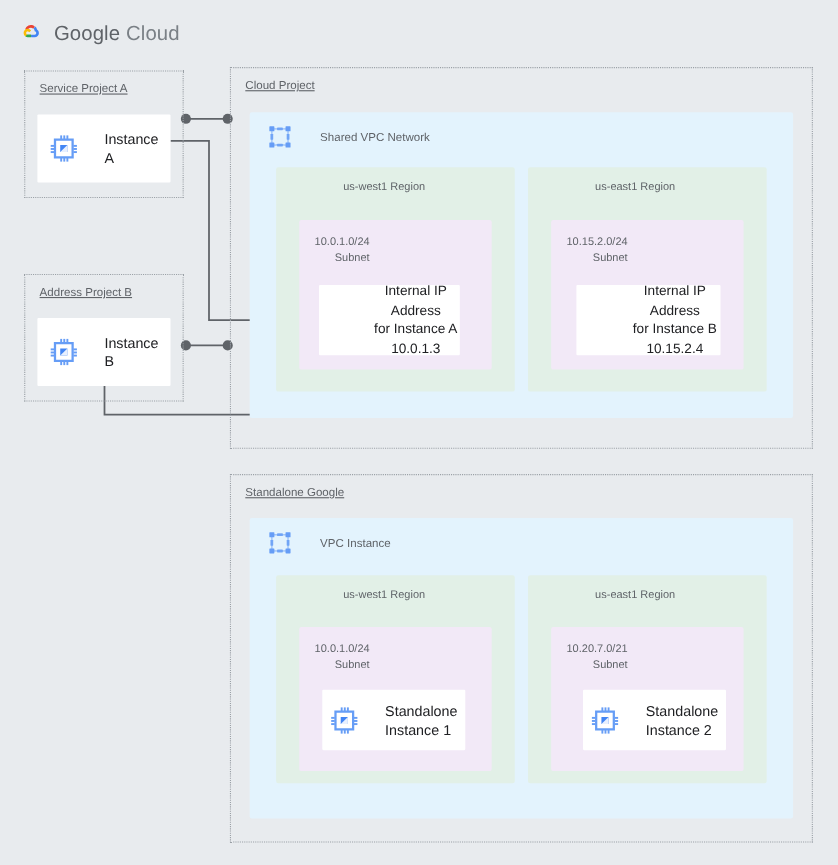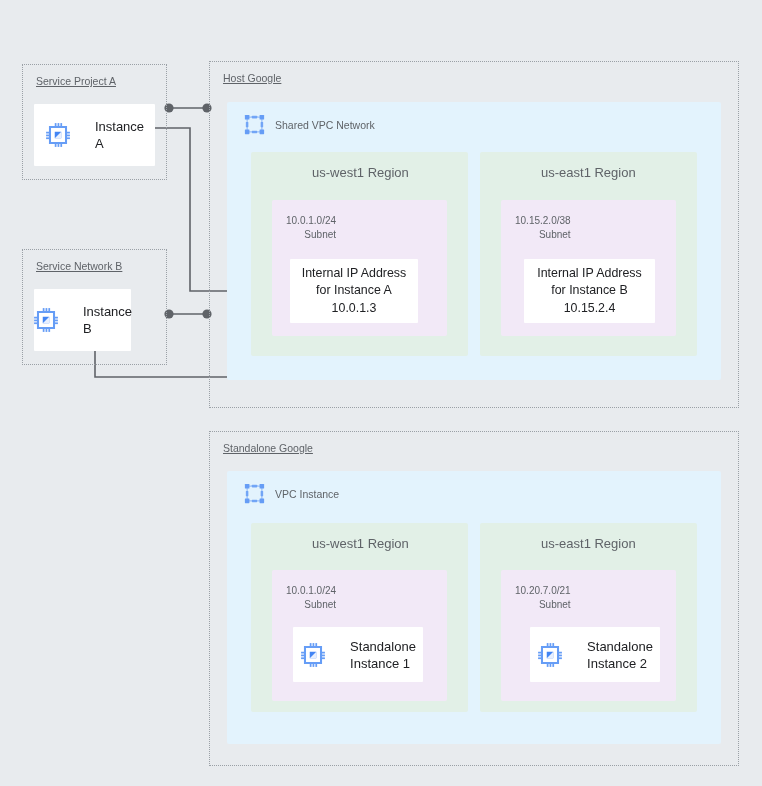--- a/index.html
+++ b/index.html
@@ -28,32 +28,32 @@
     font-size: 10.5px; color: #5f6368; white-space: nowrap; text-decoration: underline;
   }
 
   .vpc {
     position: absolute;
     background: #e3f3fd;
     border-radius: 2px;
   }
   .vpc > .vpc-head {
     position: absolute; left: 17px; top: 12px;
-    display: flex; align-items: center; gap: 10px;
+    display: flex; align-items: center; gap: 26px;
   }
   .vpc-head .lbl { font-size: 10.5px; color: #5f6368; white-space: nowrap; }
 
   .region {
     position: absolute;
     background: #e2f0e7;
     border-radius: 2px;
   }
   .region > .rttl {
     position: absolute; left: 14px; top: 13px;
-    font-size: 13px; color: #5f6368; white-space: nowrap; padding-left: 47px;
+    font-size: 10px; color: #5f6368; white-space: nowrap; padding-left: 47px;
   }
 
   .subnet {
     position: absolute;
     background: #f2e9f7;
     border-radius: 2px;
   }
   .subnet > .sttl {
     position: absolute; left: 14px; top: 14px;
     font-size: 10px; color: #5f6368; line-height: 13.5px; white-space: nowrap; text-align: right;
@@ -62,31 +62,40 @@
   
   .card {
     position: absolute;
     background: #ffffff;
     border-radius: 1px;
     display: flex; align-items: center; justify-content: center;
   }
   .card.inst { gap: 24px; padding: 0 16px; }
   .card .cpu { flex: 0 0 auto; }
   .card .clabel { font-size: 13px; color: #202124; line-height: 17px; white-space: pre-line; }
-  .card.ipbox { flex-direction: column; }
+  .card.ipbox { flex-direction: column; padding-left: 48px; }
   .card.ipbox .clabel { font-size: 12.4px; text-align: center; line-height: 17.5px; }
 
   
   .wires { position: absolute; left: 0; top: 0; width: 762px; height: 786px; pointer-events: none; }
 </style>
 </head>
 <body>
 
 <div id="root">
 
+  <div class="gc-header">
+    <svg class="gc-logo" viewBox="0 0 48 48">
+      <path d="M30.1 16.3l2.2-2.2.15-.93c-4-3.64-10.38-3.23-13.98.86-1 1.14-1.74 2.56-2.13 4.03l.79-.11 4.4-.73.34-.35c1.96-2.15 5.27-2.44 7.54-.6l.69.03z" fill="#ea4335"></path>
+      <path d="M36.37 18.06a9.92 9.92 0 0 0-2.99-4.82l-3.09 3.09a5.5 5.5 0 0 1 2.02 4.36v.55a2.75 2.75 0 0 1 0 5.5h-5.5l-.54.56v3.3l.54.52h5.5c3.95.03 7.17-3.12 7.2-7.07a7.1 7.1 0 0 0-3.14-5.99z" fill="#4285f4"></path>
+      <path d="M20.83 31.12h5.49v-4.4h-5.49c-.38 0-.75-.08-1.09-.24l-.78.23-2.21 2.2-.2.74a7.13 7.13 0 0 0 4.28 1.47z" fill="#34a853"></path>
+      <path d="M20.83 16.97c-3.95.03-7.13 3.24-7.11 7.19a7.1 7.1 0 0 0 2.73 5.55l3.18-3.18a2.75 2.75 0 1 1 3.64-3.64l3.19-3.19a7.13 7.13 0 0 0-5.63-2.73z" fill="#fbbc05"></path>
+    </svg>
+    <div class="gc-wordmark"><span>Google</span> <span class="w2">Cloud</span></div>
+  </div>
 
   <svg class="wires">
     <g stroke="#5f6368" stroke-width="1.6" fill="none">
 
       <line x1="169" y1="108" x2="207" y2="108"></line>
 
       <path d="M155 128 H190 V291 H288"></path>
 
       <line x1="169" y1="314" x2="207" y2="314"></line>
 
@@ -124,23 +133,23 @@
           <rect x="20" y="14.2" width="3" height="1.6"></rect>
         <path d="M4.6 4.6h14.8v14.8H4.6z" fill="none" stroke="#669df6" stroke-width="1.9"></path>
         <path d="M9 9h6v6H9z" fill="#4285f4"></path>
         <path d="M15 9l-6 6h6z" fill="#e8f0fe"></path>
       </g>
     </svg>
     <div class="clabel">Instance A</div>
   </div>
 
   <div class="proj" style="left:22px; top:249px; width:145px; height:116px;">
-    <div class="ttl">Service Network B</div>
-  </div>
-  <div class="card inst" style="left:34px; top:289px; width:97px; height:62px;">
+    <div class="ttl">Address Project B</div>
+  </div>
+  <div class="card inst" style="left:34px; top:289px; width:121px; height:62px;">
     <svg class="cpu" width="26" height="26" viewBox="0 0 24 24">
       <g fill="#669df6">
         <rect x="9" y="1" width="1.6" height="3"></rect>
           <rect x="11.6" y="1" width="1.6" height="3"></rect>
           <rect x="14.2" y="1" width="1.6" height="3"></rect>
         <rect x="9" y="20" width="1.6" height="3"></rect>
           <rect x="11.6" y="20" width="1.6" height="3"></rect>
           <rect x="14.2" y="20" width="1.6" height="3"></rect>
         <rect x="1" y="9" width="3" height="1.6"></rect>
           <rect x="1" y="11.6" width="3" height="1.6"></rect>
@@ -150,21 +159,21 @@
           <rect x="20" y="14.2" width="3" height="1.6"></rect>
         <path d="M4.6 4.6h14.8v14.8H4.6z" fill="none" stroke="#669df6" stroke-width="1.9"></path>
         <path d="M9 9h6v6H9z" fill="#4285f4"></path>
         <path d="M15 9l-6 6h6z" fill="#e8f0fe"></path>
       </g>
     </svg>
     <div class="clabel">Instance B</div>
   </div>
 
   <div class="proj" style="left:209px; top:61px; width:530px; height:347px;">
-    <div class="ttl">Host Google</div>
+    <div class="ttl">Cloud Project</div>
   </div>
 
   <div class="vpc" style="left:227px; top:102px; width:494px; height:278px;">
     <div class="vpc-head">
       <svg width="21" height="21" viewBox="0 0 24 24">
         <g fill="#669df6">
           <rect x="1" y="1" width="5.2" height="5.2" rx=".6"></rect>
           <rect x="17.8" y="1" width="5.2" height="5.2" rx=".6"></rect>
           <rect x="1" y="17.8" width="5.2" height="5.2" rx=".6"></rect>
           <rect x="17.8" y="17.8" width="5.2" height="5.2" rx=".6"></rect>
@@ -188,21 +197,21 @@
   <div class="card ipbox" style="left:290px; top:259px; width:128px; height:64px;">
     <div class="clabel">Internal IP Address
 for Instance A
 10.0.1.3</div>
   </div>
 
   <div class="region" style="left:480px; top:152px; width:217px; height:204px;">
     <div class="rttl">us-east1 Region</div>
   </div>
   <div class="subnet" style="left:501px; top:200px; width:175px; height:136px;">
-    <div class="sttl"><span>10.15.2.0/38</span><br><span>Subnet</span></div>
+    <div class="sttl"><span>10.15.2.0/24</span><br><span>Subnet</span></div>
   </div>
   <div class="card ipbox" style="left:524px; top:259px; width:131px; height:64px;">
     <div class="clabel">Internal IP Address
 for Instance B
 10.15.2.4</div>
   </div>
 
   <div class="proj" style="left:209px; top:431px; width:530px; height:335px;">
     <div class="ttl">Standalone Google</div>
   </div>

